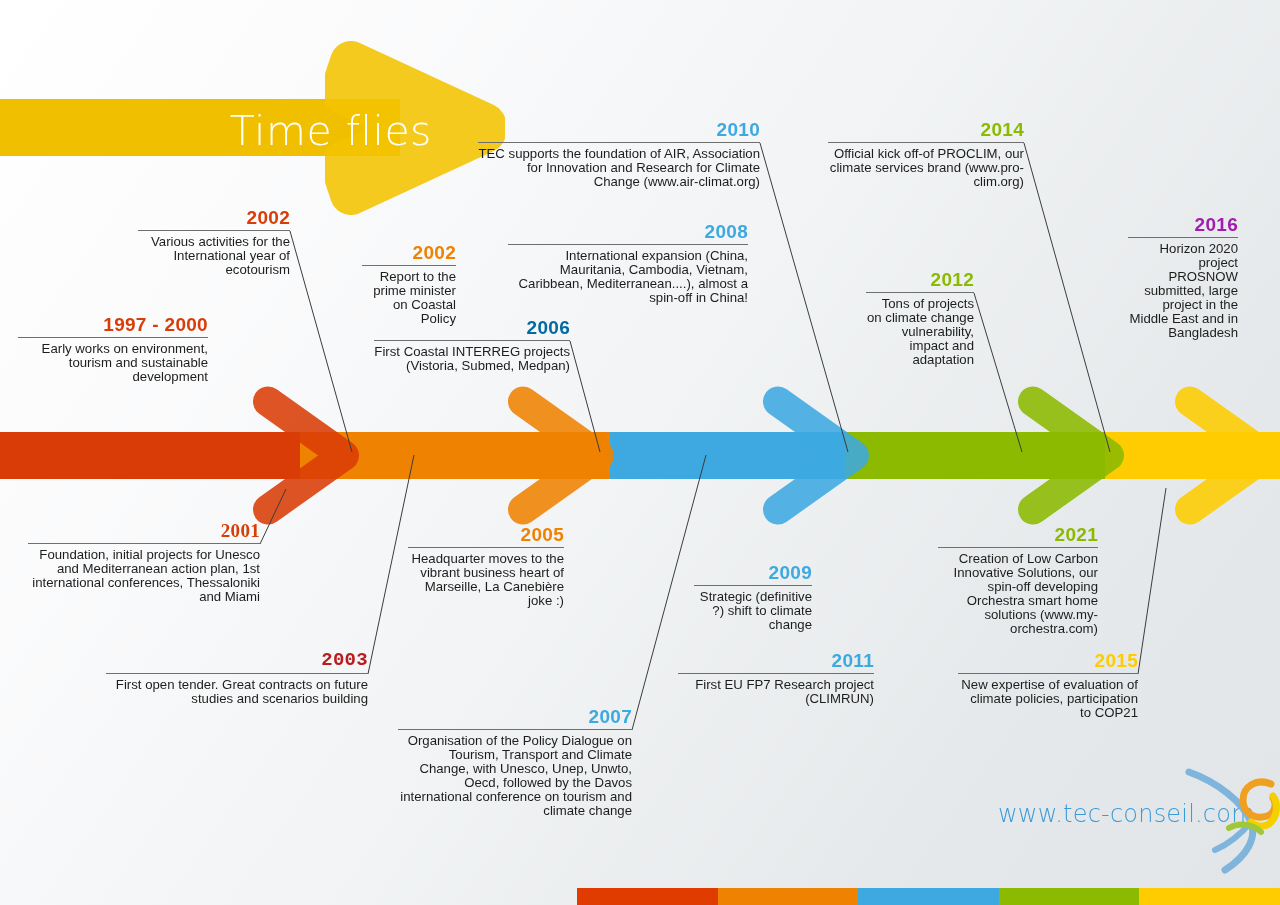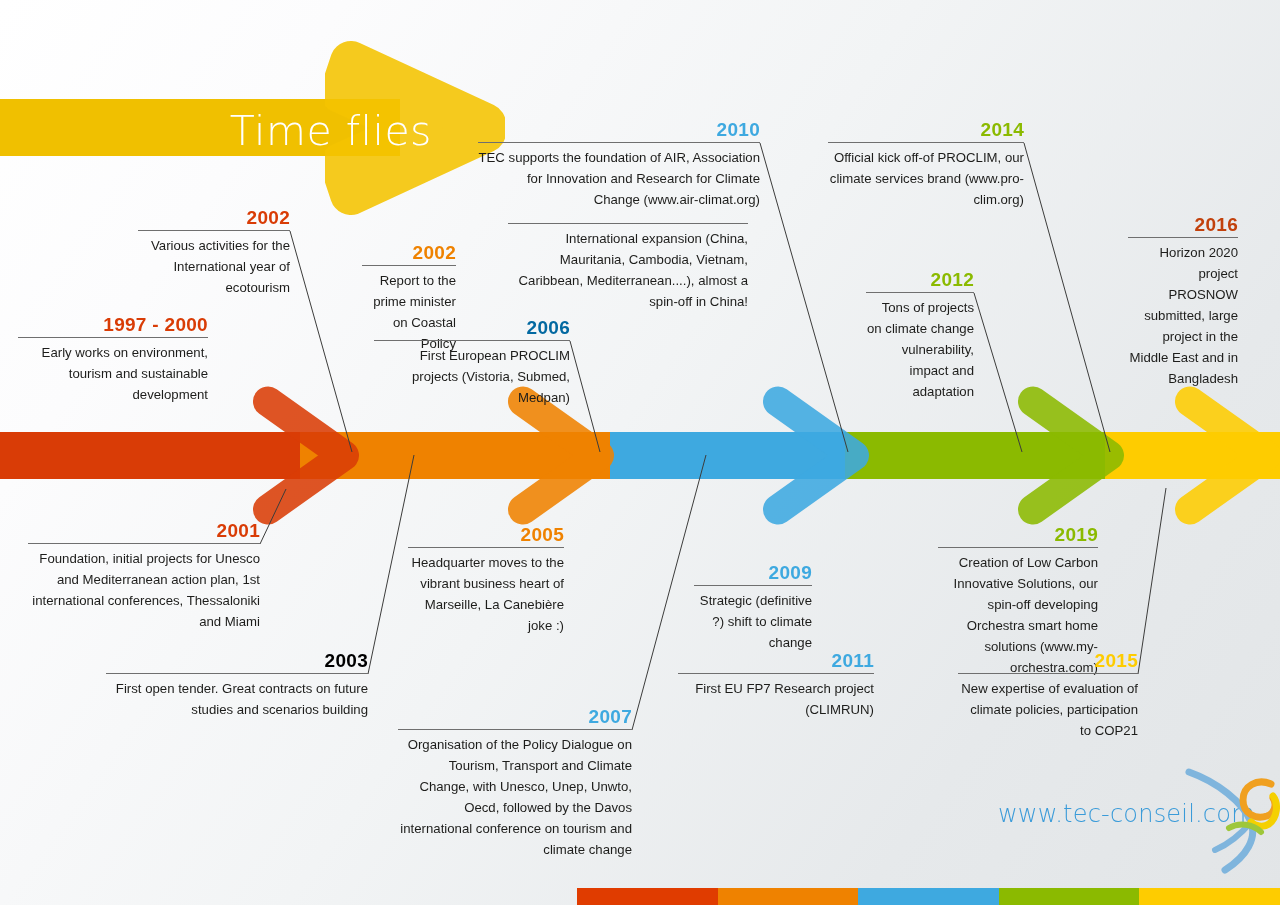--- a/index.html
+++ b/index.html
@@ -26,21 +26,21 @@
   }
 
   
   .callout{position:absolute;}
   .callout .yr{
     font-size:19px;font-weight:bold;line-height:1.05;
     margin:0 0 2px 0;letter-spacing:.3px;
   }
   .callout .rule{height:1px;background:#6f6f6f;margin:1px 0 4px 0;}
   .callout .body{
-    font-size:13.2px;line-height:21px;color:#1d1d1b;
+    font-size:13.2px;line-height:14px;color:#1d1d1b;
   }
   .callout.r{text-align:right;}
 
   
   #leaders{position:absolute;left:0;top:0;width:1280px;height:905px;pointer-events:none;}
 
   
   .footer-strip{position:absolute;left:577px;top:888px;width:703px;height:17px;display:flex;}
   .footer-strip span{flex:1 1 0;height:100%;}
 
@@ -97,55 +97,56 @@
       <path d="M1138 674 L1166 488" stroke="#3c3c3b" stroke-width="1" fill="none"></path>
     </svg>
 
   <div id="callouts">
       <div class="callout r" style="left: 18px; top: 315px; width: 190px;">
         <div class="yr" style="color: rgb(217, 60, 6);">1997 - 2000</div>
         <div class="rule" style="background: rgb(111, 111, 111);"></div>
         <div class="body">Early works on environment, tourism and sustainable development</div>
       </div>
       <div class="callout r" style="left: 28px; top: 521px; width: 232px;">
-        <div class="yr" style="color: rgb(217, 60, 6);">2001</div>
+        <div class="yr" style="color: rgb(217, 60, 6); font-family: Liberation Serif, serif;">2001</div>
         <div class="rule" style="background: rgb(111, 111, 111);"></div>
         <div class="body">Foundation, initial projects for Unesco and Mediterranean action plan, 1st international conferences, Thessaloniki and Miami</div>
       </div>
       <div class="callout r" style="left: 138px; top: 208px; width: 152px;">
         <div class="yr" style="color: rgb(217, 60, 6);">2002</div>
         <div class="rule" style="background: rgb(111, 111, 111);"></div>
         <div class="body">Various activities for the International year of ecotourism</div>
       </div>
       <div class="callout r" style="left: 106px; top: 651px; width: 262px;">
-        <div class="yr" style="color: #000000;">2003</div>
+        <div class="yr" style="color: #b91c1c; font-family: Liberation Mono, monospace;">2003</div>
         <div class="rule" style="background: rgb(111, 111, 111);"></div>
         <div class="body">First open tender. Great contracts on future studies and scenarios building</div>
       </div>
       <div class="callout r" style="left: 362px; top: 243px; width: 94px;">
         <div class="yr" style="color: rgb(239, 130, 0);">2002</div>
         <div class="rule" style="background: rgb(111, 111, 111);"></div>
         <div class="body">Report to the prime minister on Coastal Policy</div>
       </div>
       <div class="callout r" style="left: 408px; top: 525px; width: 156px;">
         <div class="yr" style="color: rgb(239, 130, 0);">2005</div>
         <div class="rule" style="background: rgb(111, 111, 111);"></div>
         <div class="body">Headquarter moves to the vibrant business heart of Marseille, La Canebière joke :)</div>
       </div>
       <div class="callout r" style="left: 374px; top: 318px; width: 196px;">
         <div class="yr" style="color: #0369a1;">2006</div>
         <div class="rule" style="background: rgb(111, 111, 111);"></div>
-        <div class="body">First European PROCLIM projects (Vistoria, Submed, Medpan)</div>
+        <div class="body">First Coastal INTERREG projects (Vistoria, Submed, Medpan)</div>
       </div>
       <div class="callout r" style="left: 398px; top: 707px; width: 234px;">
         <div class="yr" style="color: rgb(62, 169, 224);">2007</div>
         <div class="rule" style="background: rgb(111, 111, 111);"></div>
         <div class="body">Organisation of the Policy Dialogue on Tourism, Transport and Climate Change, with Unesco, Unep, Unwto, Oecd, followed by the Davos international conference on tourism and climate change</div>
       </div>
       <div class="callout r" style="left: 508px; top: 222px; width: 240px;">
+        <div class="yr" style="color: rgb(62, 169, 224);">2008</div>
         <div class="rule" style="background: rgb(111, 111, 111);"></div>
         <div class="body">International expansion (China, Mauritania, Cambodia, Vietnam, Caribbean, Mediterranean....), almost a spin-off in China!</div>
       </div>
       <div class="callout r" style="left: 694px; top: 525px; width: 118px;">
         <div class="yr" style="color: rgb(62, 169, 224); margin-top: 38px;">2009</div>
         <div class="rule" style="background: rgb(111, 111, 111);"></div>
         <div class="body">Strategic (definitive ?) shift to climate change</div>
       </div>
       <div class="callout r" style="left: 478px; top: 120px; width: 282px; text-align: right;">
         <div class="yr" style="color: rgb(62, 169, 224);">2010</div>
@@ -156,36 +157,36 @@
         <div class="yr" style="color: rgb(62, 169, 224);">2011</div>
         <div class="rule" style="background: rgb(111, 111, 111);"></div>
         <div class="body">First EU FP7 Research project (CLIMRUN)</div>
       </div>
       <div class="callout r" style="left: 866px; top: 270px; width: 108px;">
         <div class="yr" style="color: rgb(139, 186, 0);">2012</div>
         <div class="rule" style="background: rgb(111, 111, 111);"></div>
         <div class="body">Tons of projects on climate change vulnerability, impact and adaptation</div>
       </div>
       <div class="callout r" style="left: 938px; top: 525px; width: 160px;">
-        <div class="yr" style="color: rgb(139, 186, 0);">2019</div>
+        <div class="yr" style="color: rgb(139, 186, 0);">2021</div>
         <div class="rule" style="background: rgb(111, 111, 111);"></div>
         <div class="body">Creation of Low Carbon Innovative Solutions, our spin-off developing Orchestra smart home solutions (www.my-orchestra.com)</div>
       </div>
       <div class="callout r" style="left: 828px; top: 120px; width: 196px;">
         <div class="yr" style="color: rgb(139, 186, 0);">2014</div>
         <div class="rule" style="background: rgb(111, 111, 111);"></div>
         <div class="body">Official kick off-of PROCLIM, our climate services brand (www.pro-clim.org)</div>
       </div>
       <div class="callout r" style="left: 958px; top: 651px; width: 180px;">
         <div class="yr" style="color: rgb(254, 204, 0);">2015</div>
         <div class="rule" style="background: rgb(111, 111, 111);"></div>
         <div class="body">New expertise of evaluation of climate policies, participation to COP21</div>
       </div>
       <div class="callout r" style="left: 1128px; top: 215px; width: 110px;">
-        <div class="yr" style="color: #c2410c;">2016</div>
+        <div class="yr" style="color: #a21caf;">2016</div>
         <div class="rule" style="background: rgb(111, 111, 111);"></div>
         <div class="body">Horizon 2020 project PROSNOW submitted, large project in the Middle East and in Bangladesh</div>
       </div>
     </div>
 
   <div class="brand">www.tec-conseil.com</div>
 
   <svg class="logo" viewBox="0 0 96 106">
     <path d="M4 4 C32 14 58 34 66 54 C72 70 62 88 40 102" fill="none" stroke="#7fb5dd" stroke-width="7" stroke-linecap="round"></path>
     <path d="M66 54 C56 66 44 76 30 82" fill="none" stroke="#7fb5dd" stroke-width="6" stroke-linecap="round"></path>

